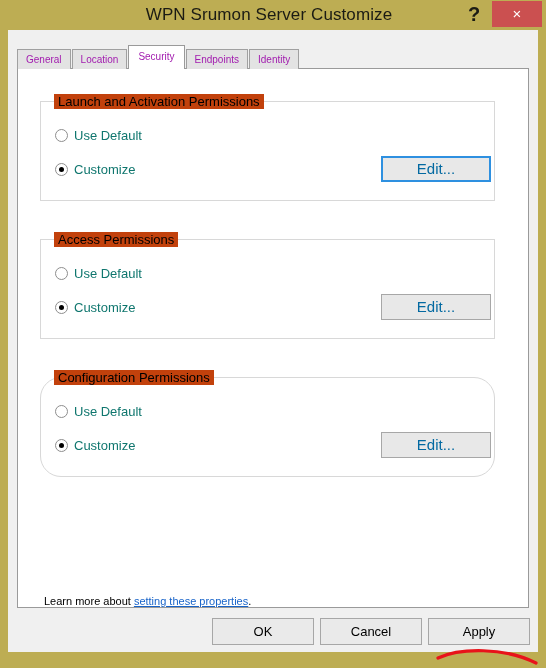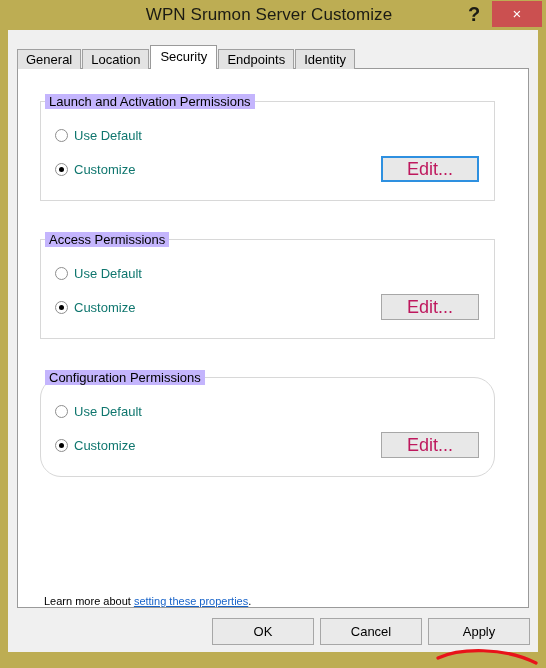--- a/index.html
+++ b/index.html
@@ -93,22 +93,22 @@
     height: 23px;
     display: flex;
     align-items: flex-end;
     z-index: 3;
   }
   .tab {
     height: 20px;
     line-height: 20px;
     padding: 0 8px;
     margin-right: 1px;
-    font-size: 13px;
-    color: #000000;
+    font-size: 10px;
+    color: #a21caf;
     background: #e3e3e3;
     border: 1px solid #a0a0a0;
     border-bottom: none;
     box-sizing: border-box;
     cursor: default;
     white-space: nowrap;
   }
   .tab.active {
     background: #ffffff;
     height: 24px;
@@ -134,22 +134,22 @@
 
   
   .groupbox {
     position: absolute;
     border: 1px solid #d8d8d8;
     box-sizing: border-box;
   }
   .groupbox-title {
     position: absolute;
     top: -8px;
-    left: 4px;
-    background: #c4b5fd;
+    left: 13px;
+    background: #c2410c;
     padding: 0 4px;
     font-size: 13px;
     color: #000000;
     white-space: nowrap;
   }
   .radio-row {
     position: absolute;
     left: 14px;
     display: flex;
     align-items: center;
@@ -178,26 +178,26 @@
     background: #000000;
   }
   .radio-label {
     margin-left: 6px;
     font-size: 13px;
     color: #0f766e;
     white-space: nowrap;
   }
   .edit-button {
     position: absolute;
-    width: 98px;
+    width: 110px;
     height: 26px;
     line-height: 24px;
     text-align: center;
-    font-size: 18px;
-    color: #be185d;
+    font-size: 15px;
+    color: #0369a1;
     background: #e8e8e8;
     border: 1px solid #a7a7a7;
     box-sizing: border-box;
     cursor: default;
   }
   .edit-button.focused {
     border: 2px solid #2e90e0;
     line-height: 22px;
   }
 

